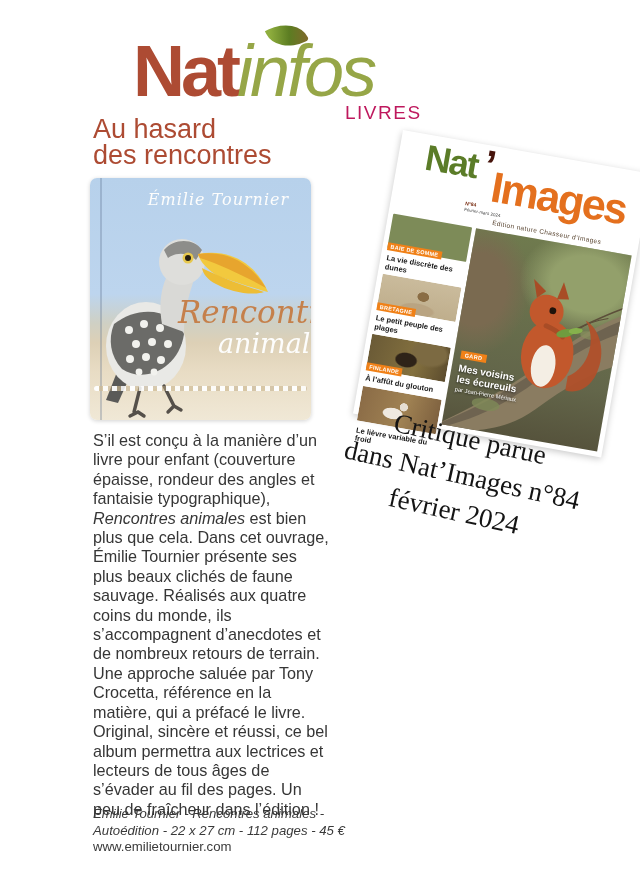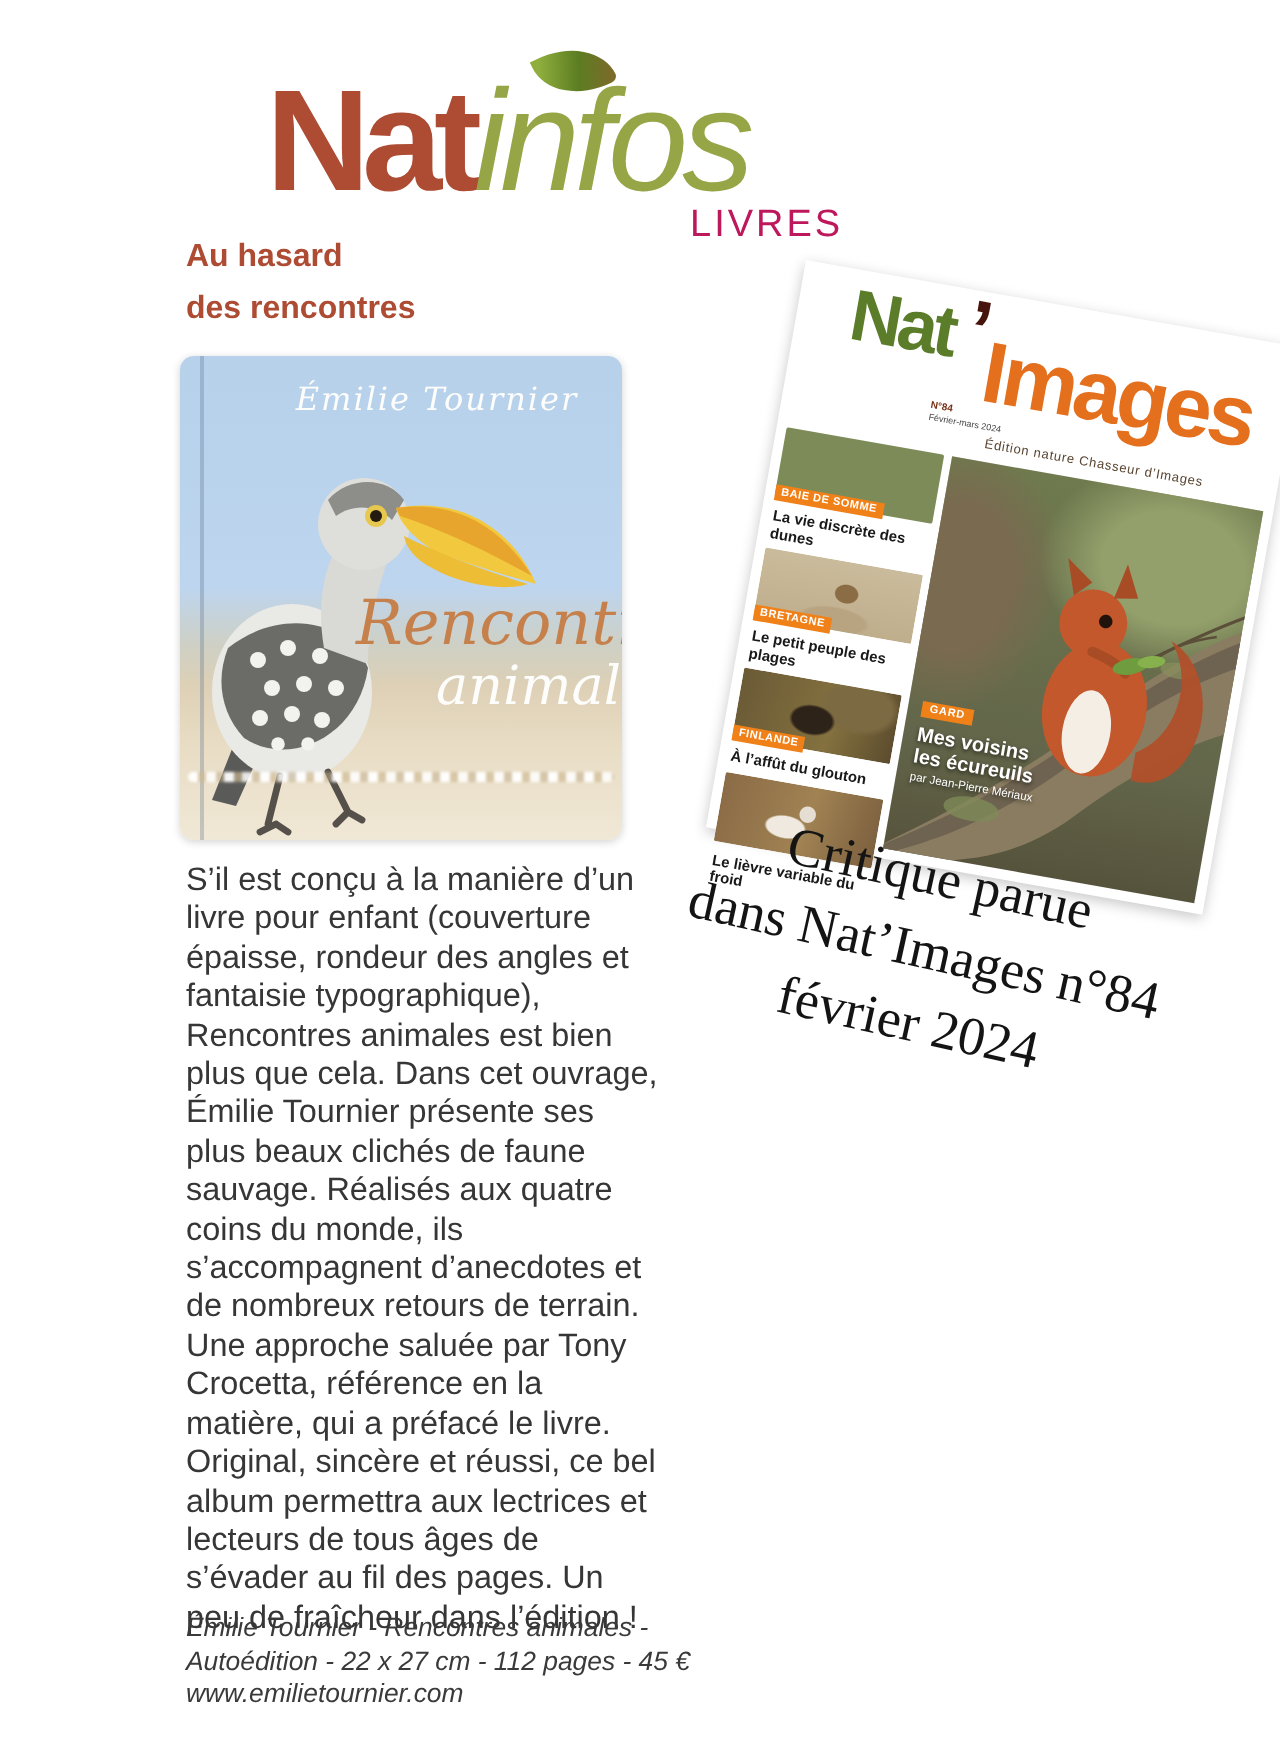--- a/index.html
+++ b/index.html
@@ -24,21 +24,21 @@
     border-radius:0 100% 12% 100%;
     transform:rotate(-26deg);
   }
   .livres{
     position:absolute;left:345px;top:102px;width:75px;
     font-size:19px;letter-spacing:1.5px;color:#be185d;text-align:right;
   }
   
   .article-title{
     position:absolute;left:93px;top:116px;
-    font-size:16px;font-weight:bold;line-height:26px;
+    font-size:27px;font-weight:normal;line-height:26px;
     color:var(--brick,#ad4b33);white-space:pre-line;
   }
   
   .book{
     position:absolute;left:90px;top:178px;width:221px;height:242px;
     border-radius:7px;overflow:hidden;
     background:linear-gradient(to bottom,
       #b7d1eb 0%, #bdd5ee 48%, #cfd0c4 60%, #ddD0b6 68%, #e8dcc4 80%, #f0e8d6 100%);
     box-shadow:0 1px 4px rgba(0,0,0,.18);
   }
@@ -163,29 +163,29 @@
     transform:rotate(12.5deg);
     font-family:"Liberation Serif", serif;
     font-size:27px;line-height:37px;color:#141414;
     text-align:center;white-space:pre-line;
   }
   
   .body-text{
     position:absolute;left:93px;top:431px;width:236px;
     font-size:16.2px;line-height:19.4px;color:#363636;
   }
-  .body-text .it{}
+  .body-text .it{font-style:italic;}
   .credits{
     position:absolute;left:93px;top:806px;width:260px;
     font-size:13.2px;line-height:16.5px;font-style:italic;color:#3a3a3a;
     white-space:pre-line;
   }
   .website{
     position:absolute;left:93px;top:839px;
-    font-size:13.2px;line-height:16.5px;font-style:italic;color:#3a3a3a;
+    font-size:13.2px;line-height:16.5px;color:#3a3a3a;
   }
 </style>
 </head>
 <body>
 
 <div class="natinfos">
   <span class="nat">Nat</span><span class="infos">infos</span>
 </div>
 <div class="leaf"></div>
 <div class="livres">LIVRES</div>

